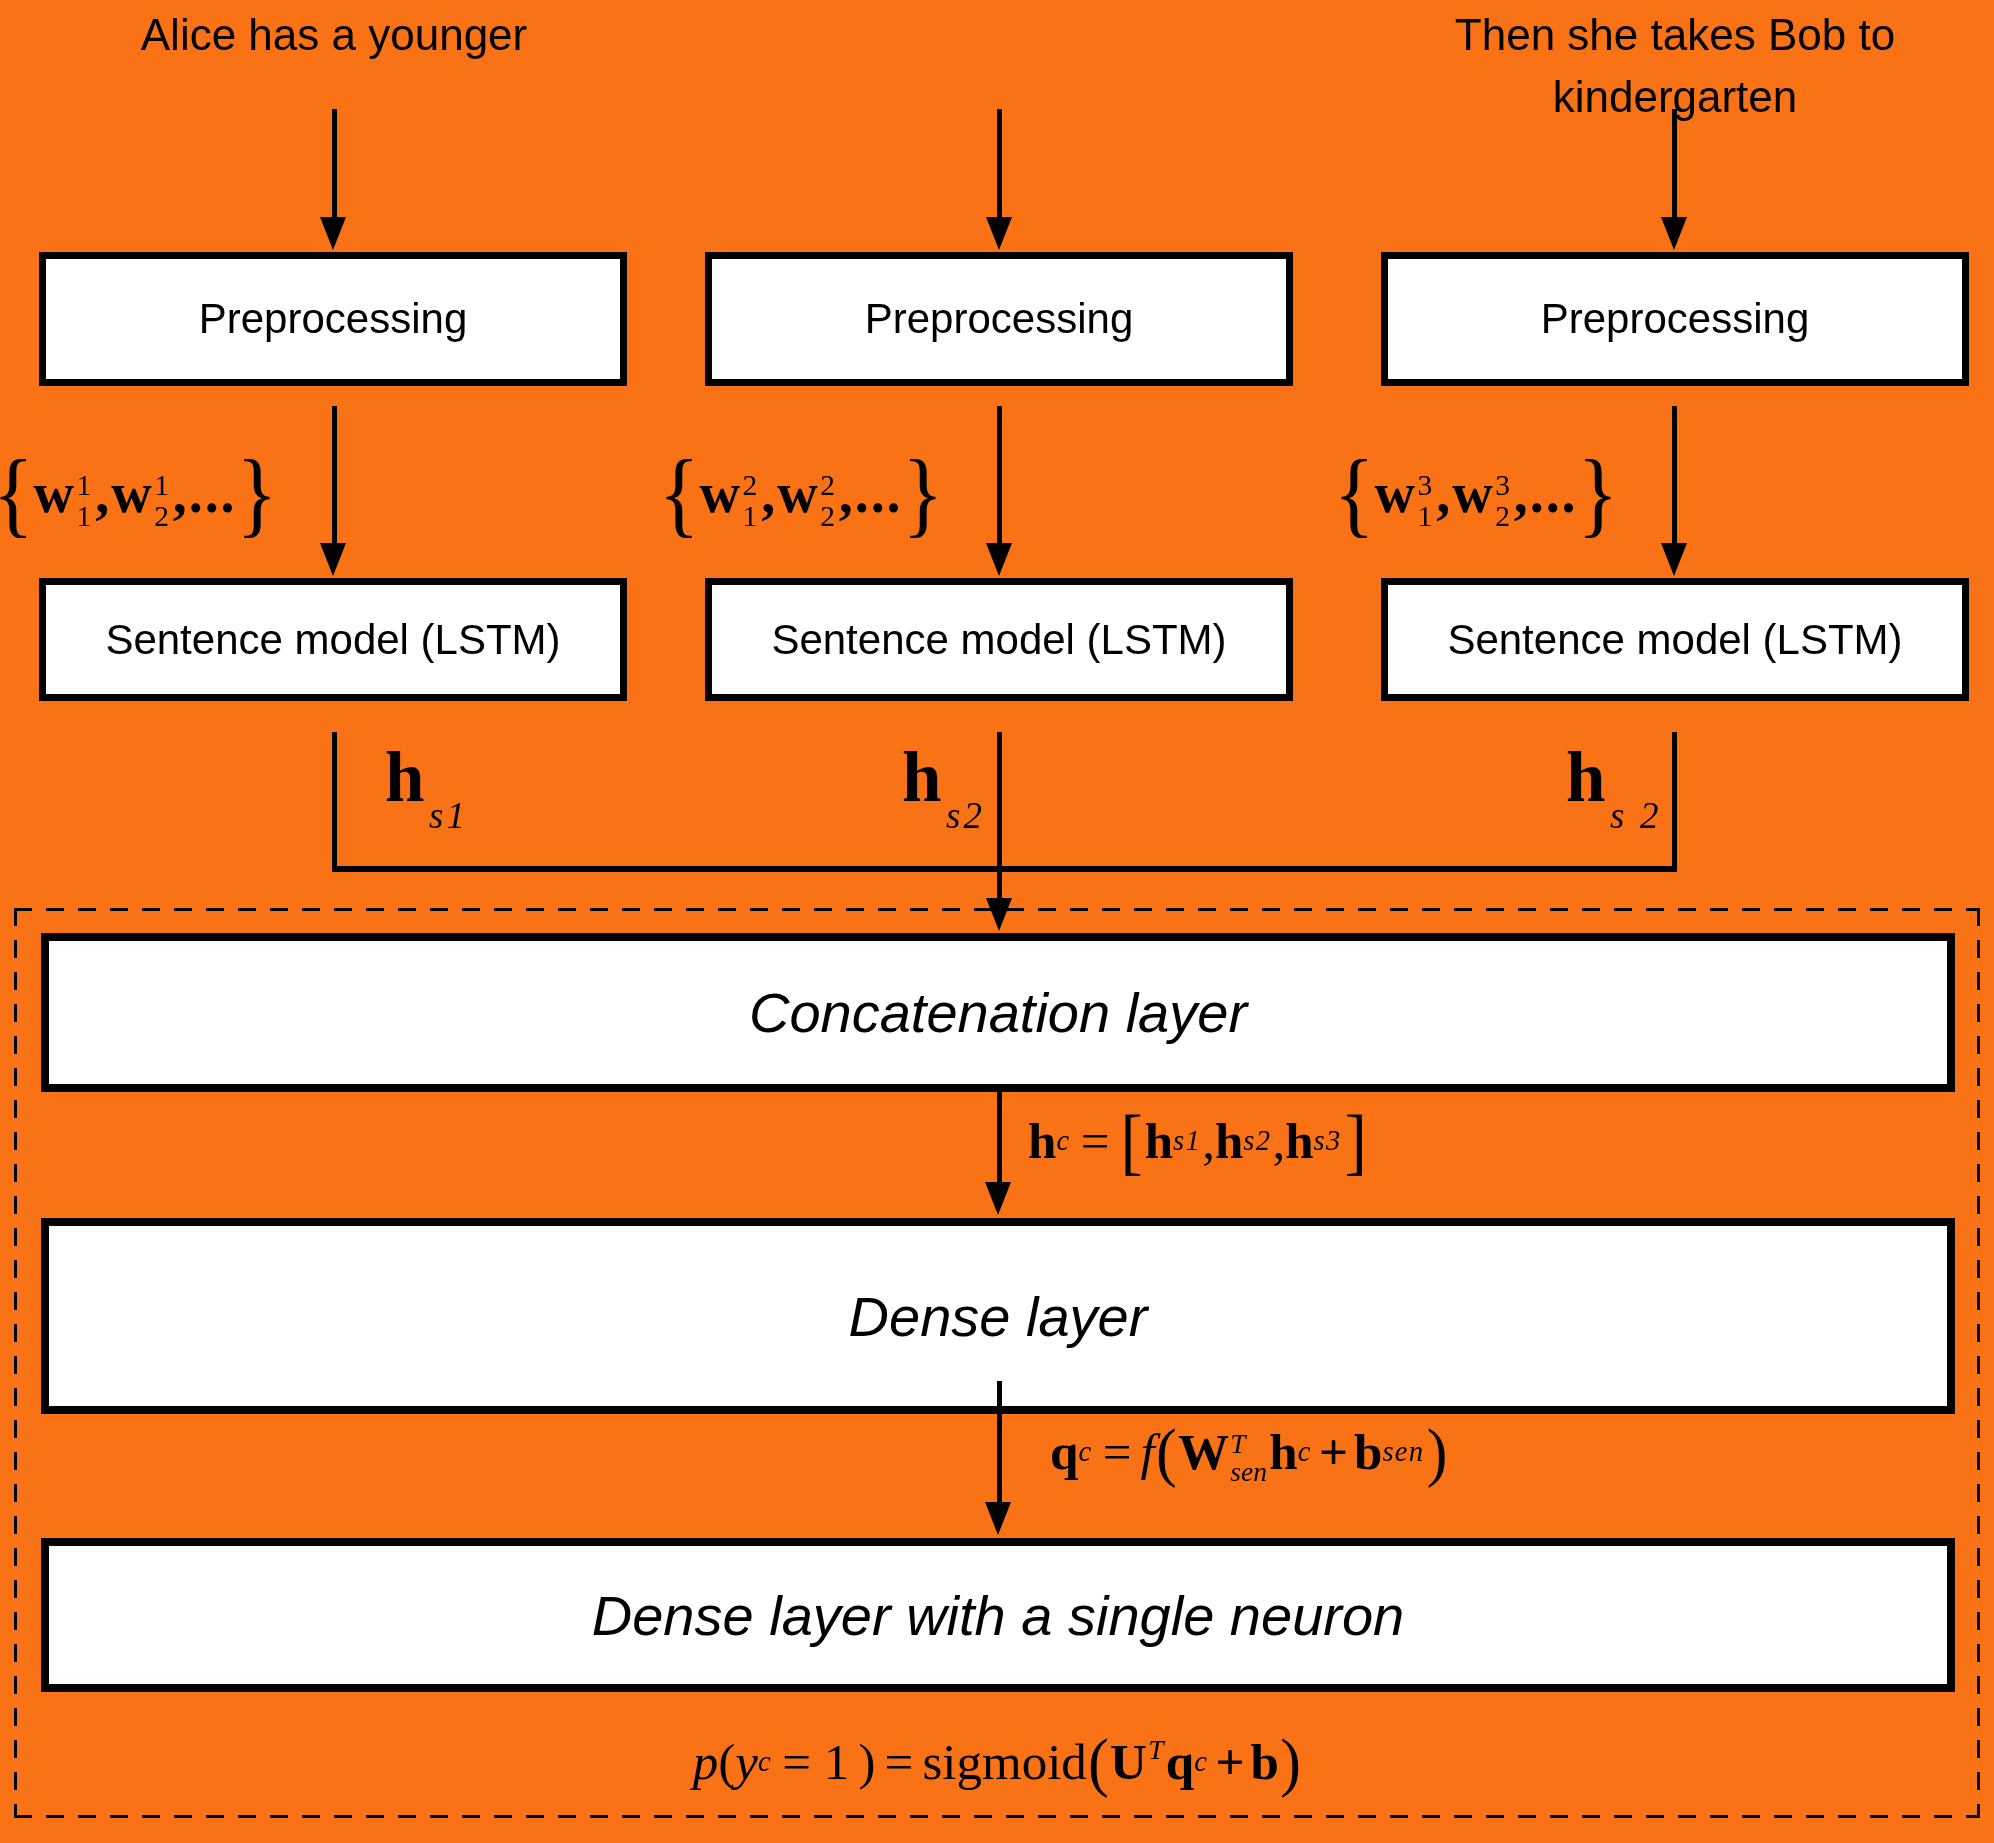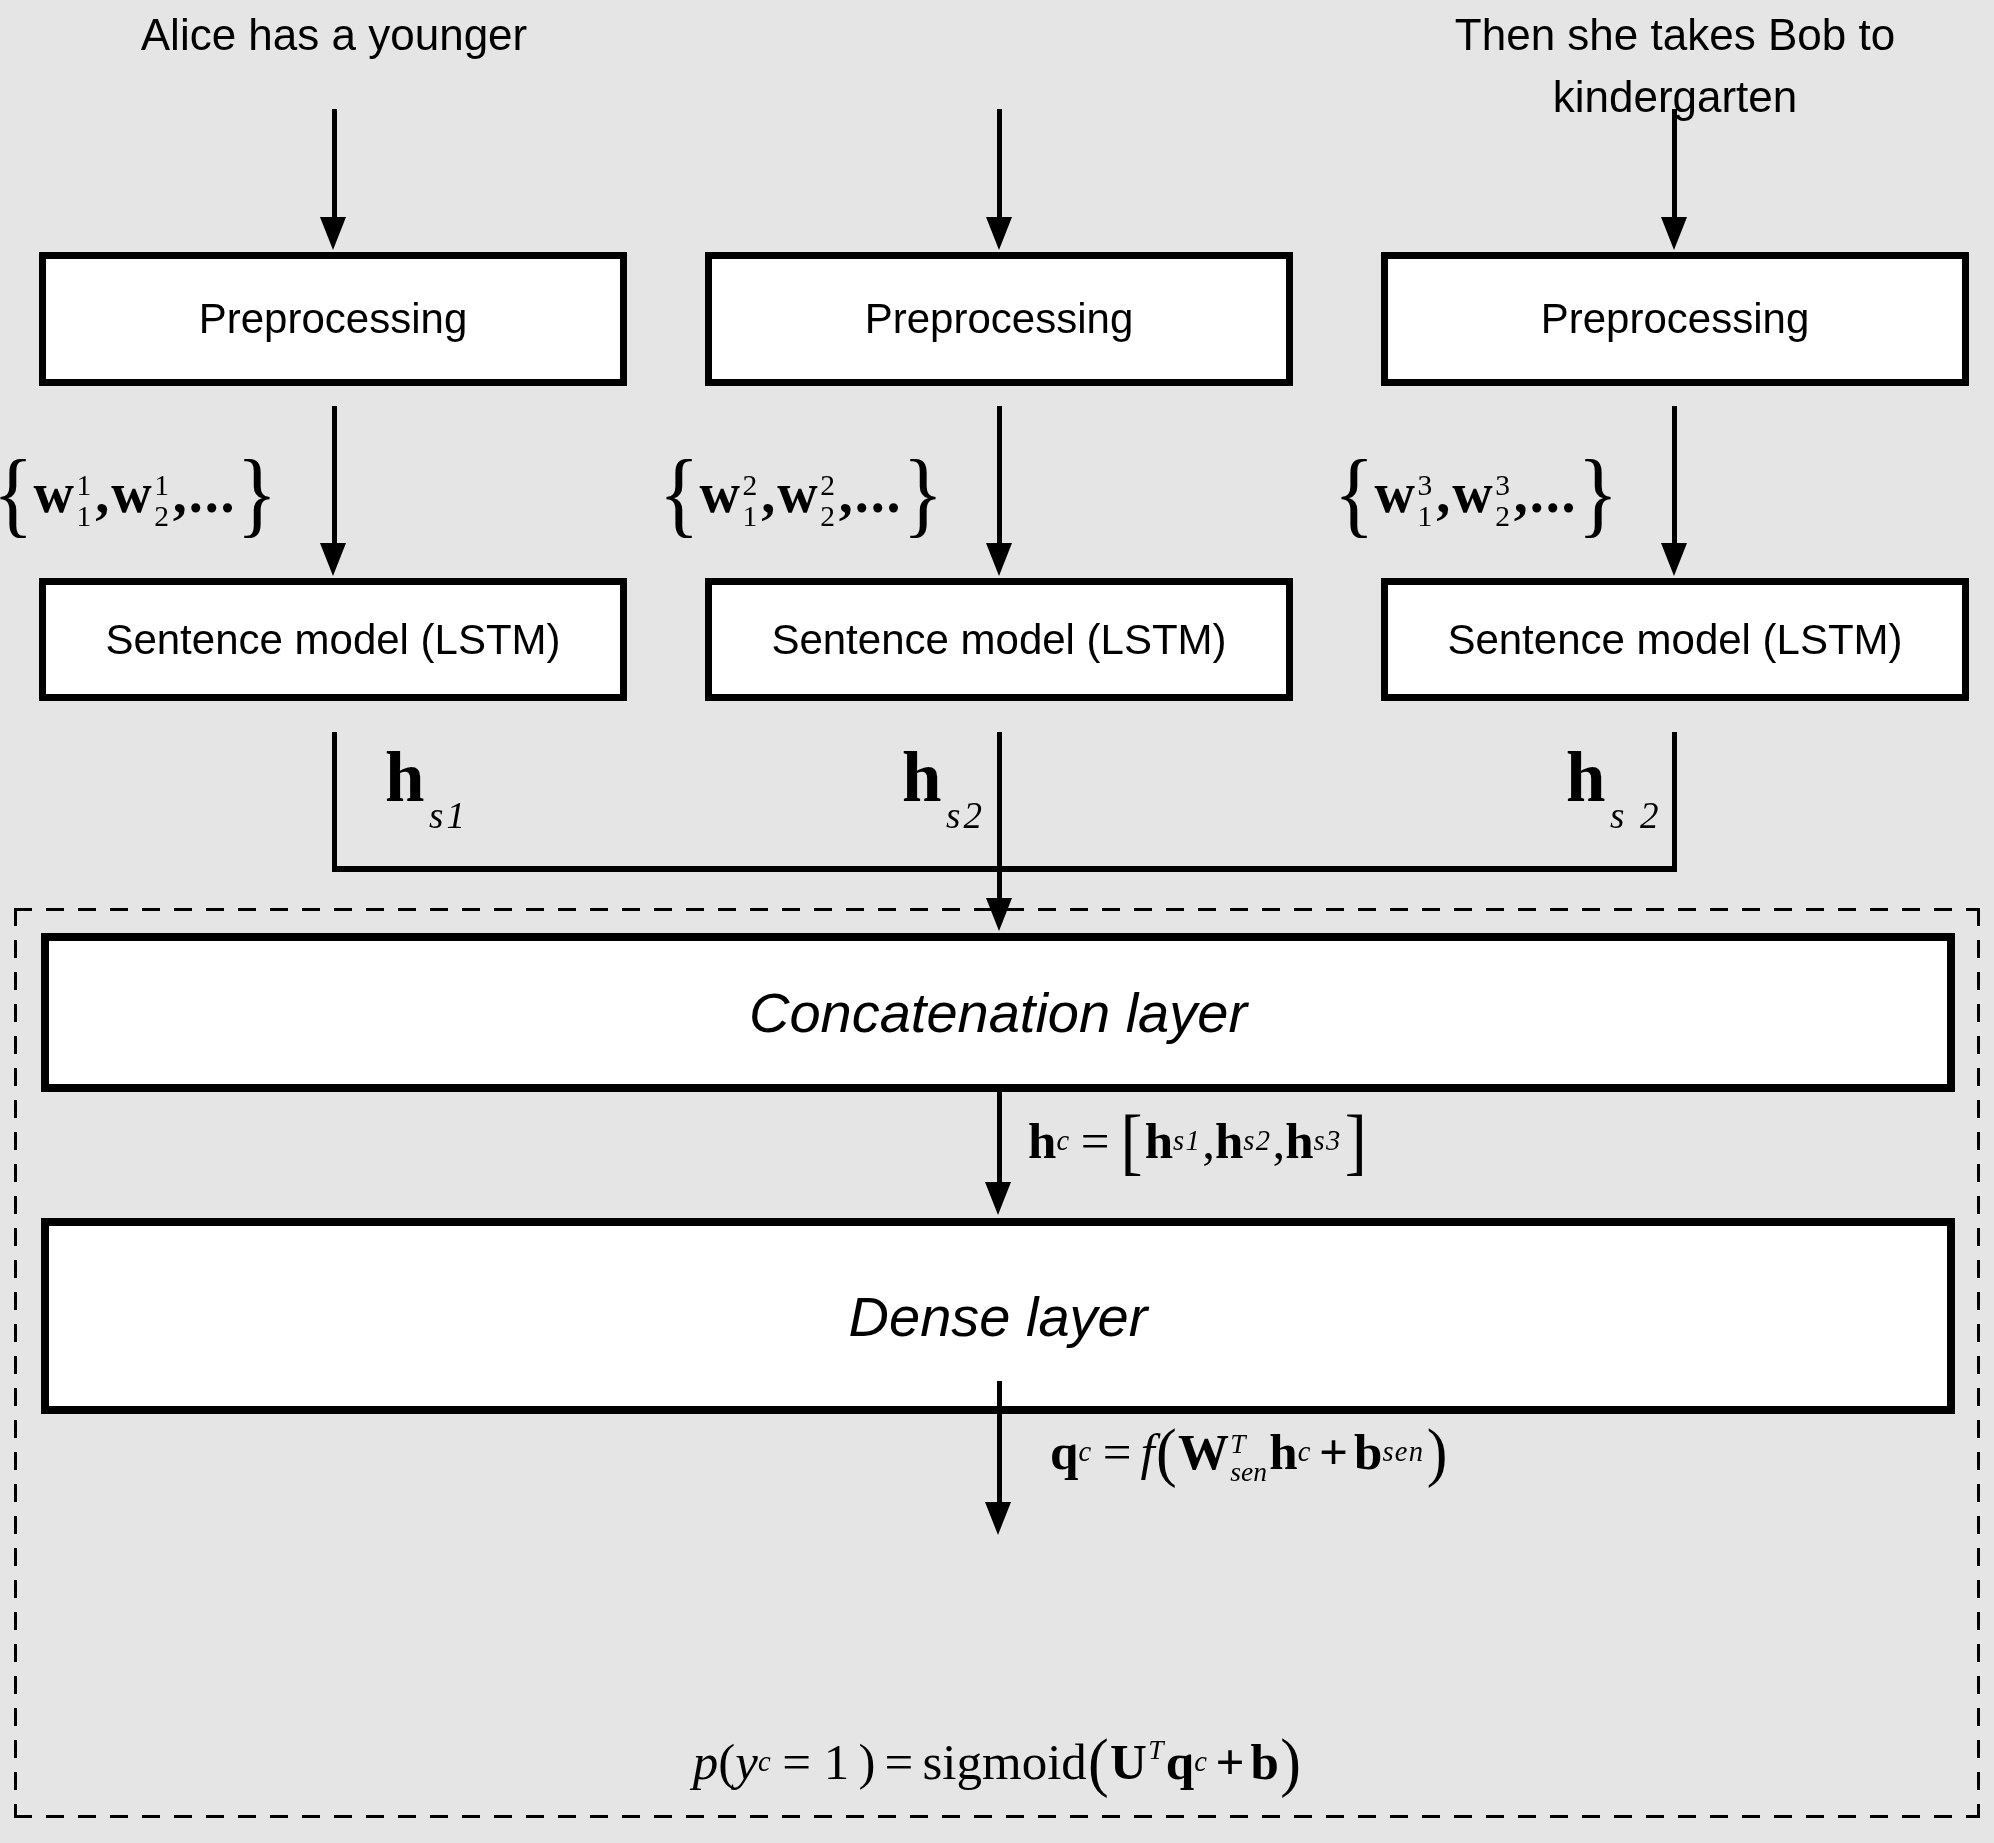--- a/index.html
+++ b/index.html
@@ -1,16 +1,16 @@
 <!DOCTYPE html>
 <html style="font-size:10.3px"><head>
 <meta charset="utf-8">
 <style>
   html,body{margin:0;padding:0;background:#fff;}
-  .sheet{position:relative;width:1995px;height:1843px;background:#e5e5e5;
+  .sheet{position:relative;width:1995px;height:1843px;background:#f97316;
          font-family:"Liberation Sans",sans-serif;color:#000;overflow:hidden;}
 
   
   .sent{position:absolute;top:3.9px;width:668px;text-align:center;
         font-size:44px;line-height:62px;font-weight:400;}
 
   
   .vline{position:absolute;width:4.5px;background:#000;}
   
   .ahead{position:absolute;width:0;height:0;
@@ -231,20 +231,23 @@
         <span>sen</span>
       </span>
     <span class="vec">h</span>
       <sub>c</sub>
     <span class="rom plus">+</span>
     <span class="vec">b</span>
       <sub>sen</sub>
     <span class="paren">)</span>
   </div>
 
+  <div class="box wide" style="top:1538px;height:154px">
+    <span>Dense layer with a single neuron</span>
+  </div>
 
   <div class="formula" style="left:0px;top:1714px;width:1995px;height:96px;justify-content:center">
     <span class="it">p</span>
     <span class="rom">(</span>
     <span class="it">y</span>
       <sub>c</sub>
     <span class="rom eq">= 1</span>
     <span class="rom">)</span>
     <span class="rom eq">=</span>
     <span class="rom">sigmoid</span>

